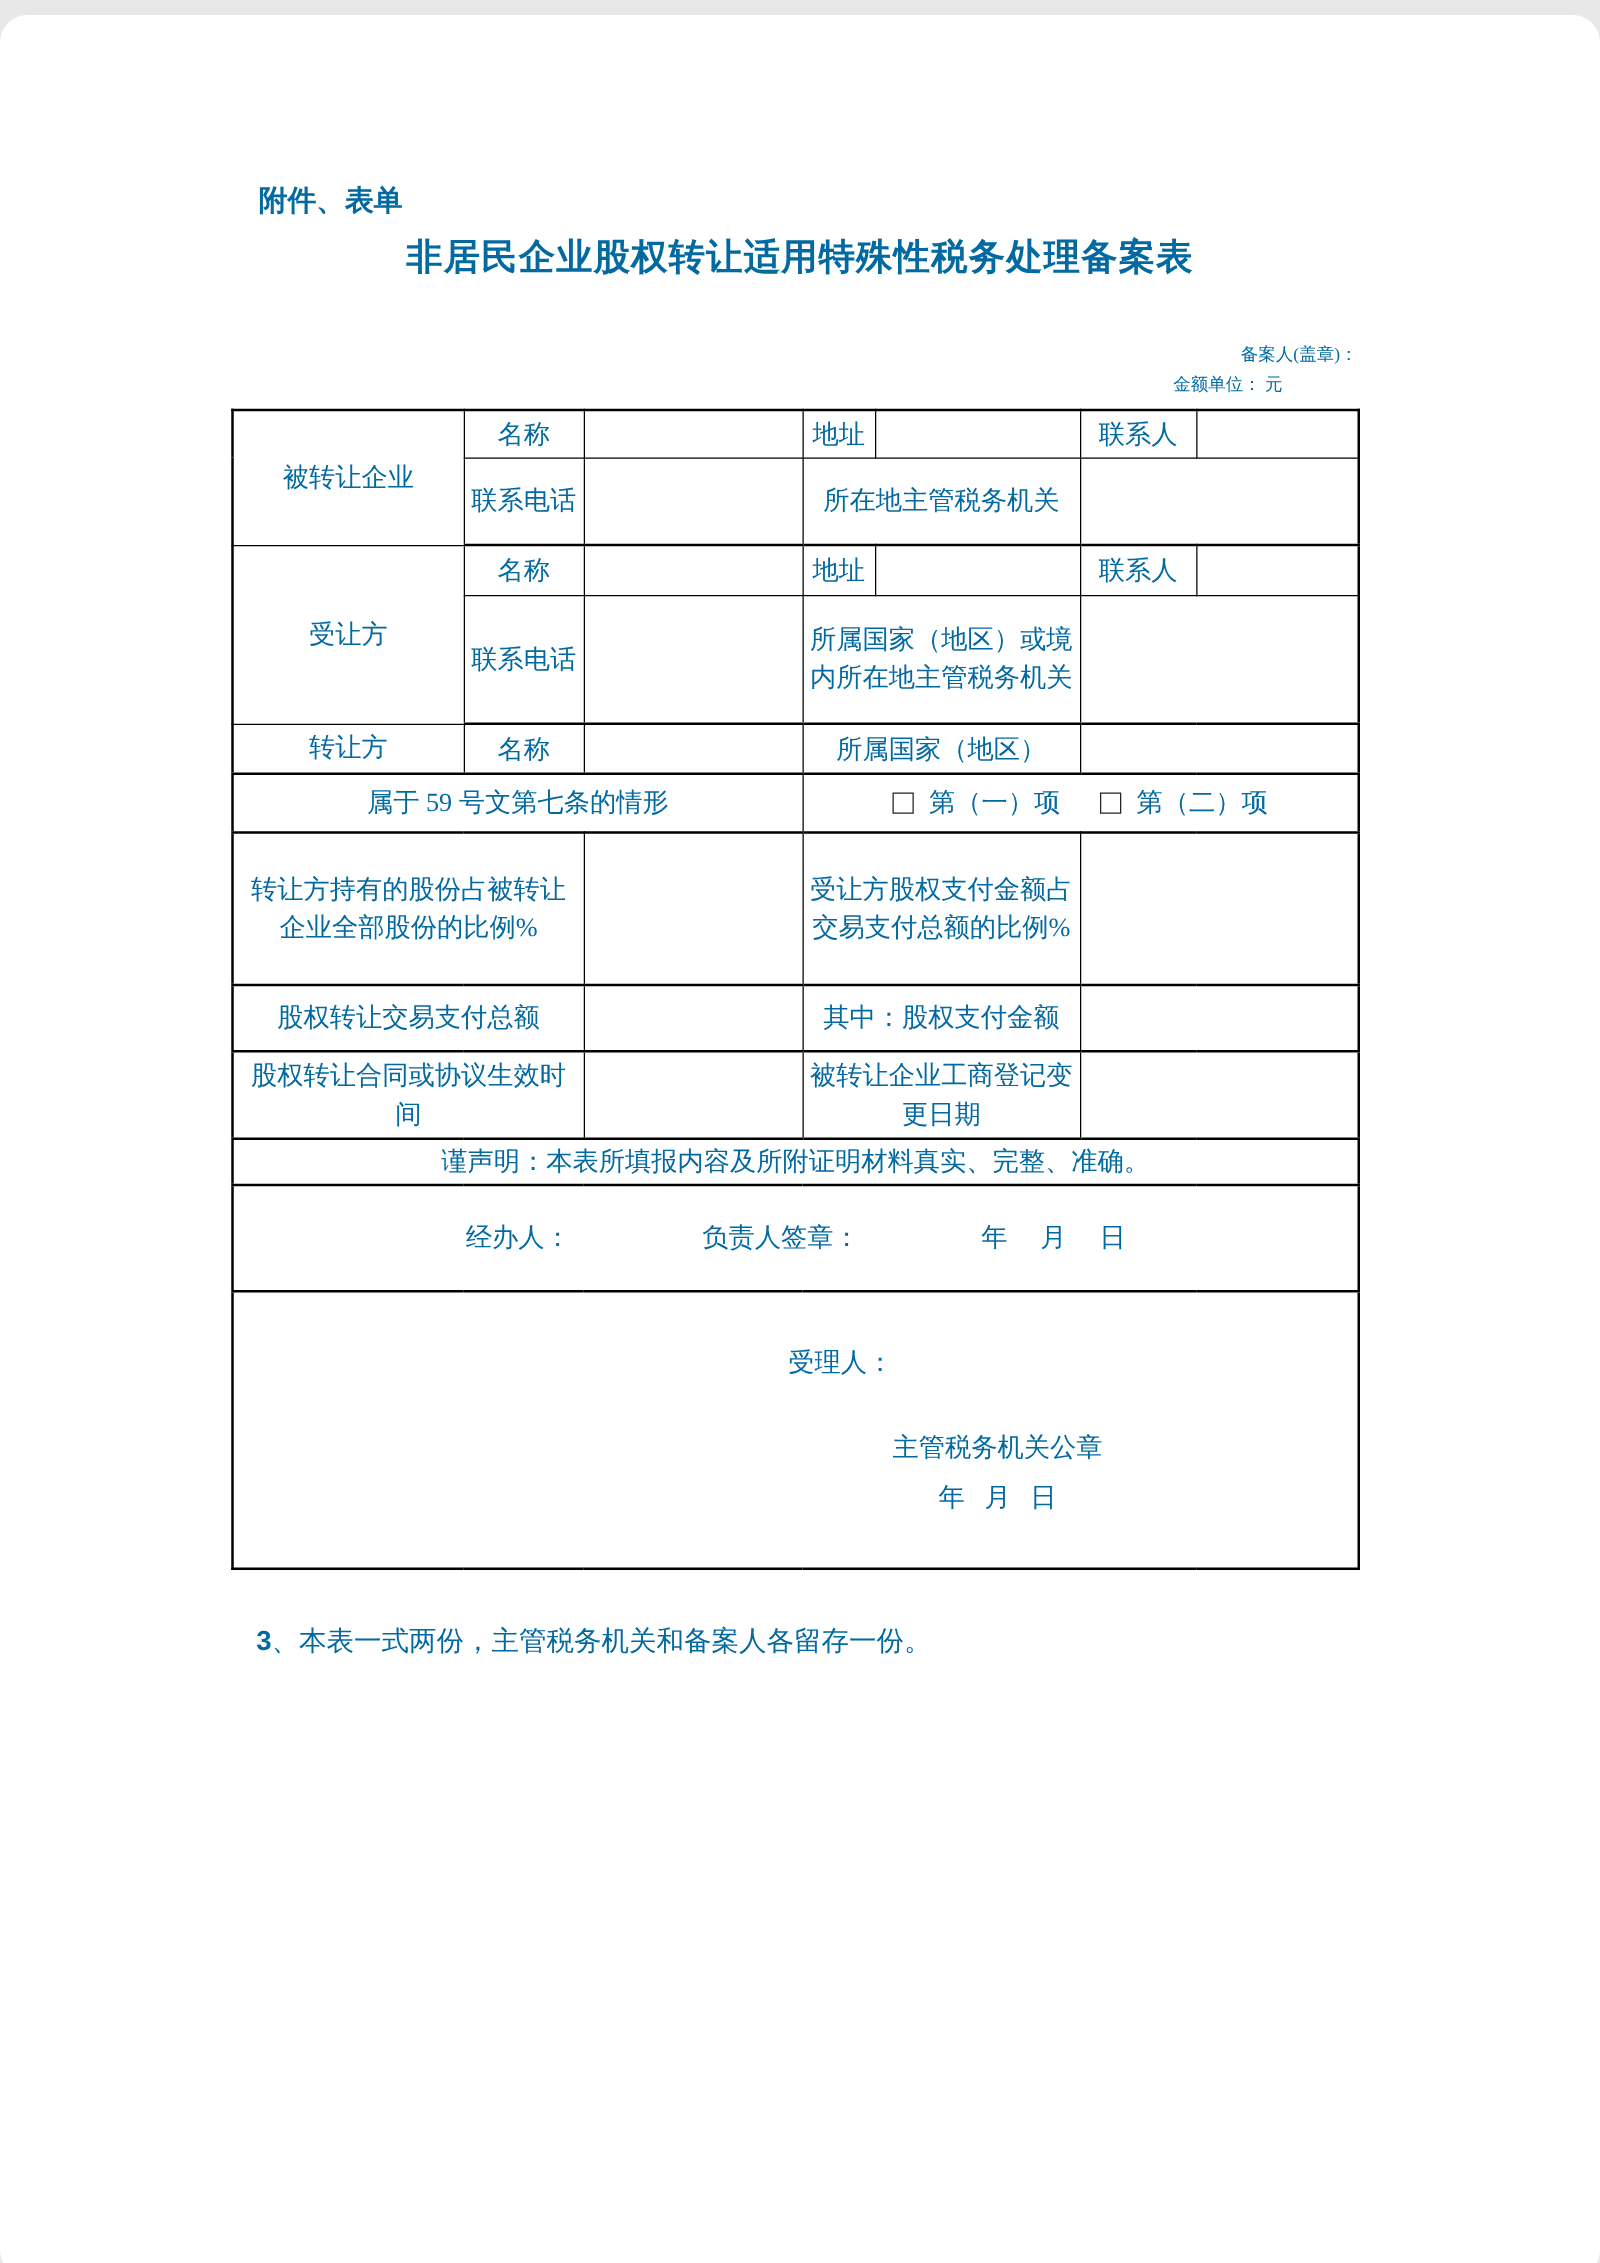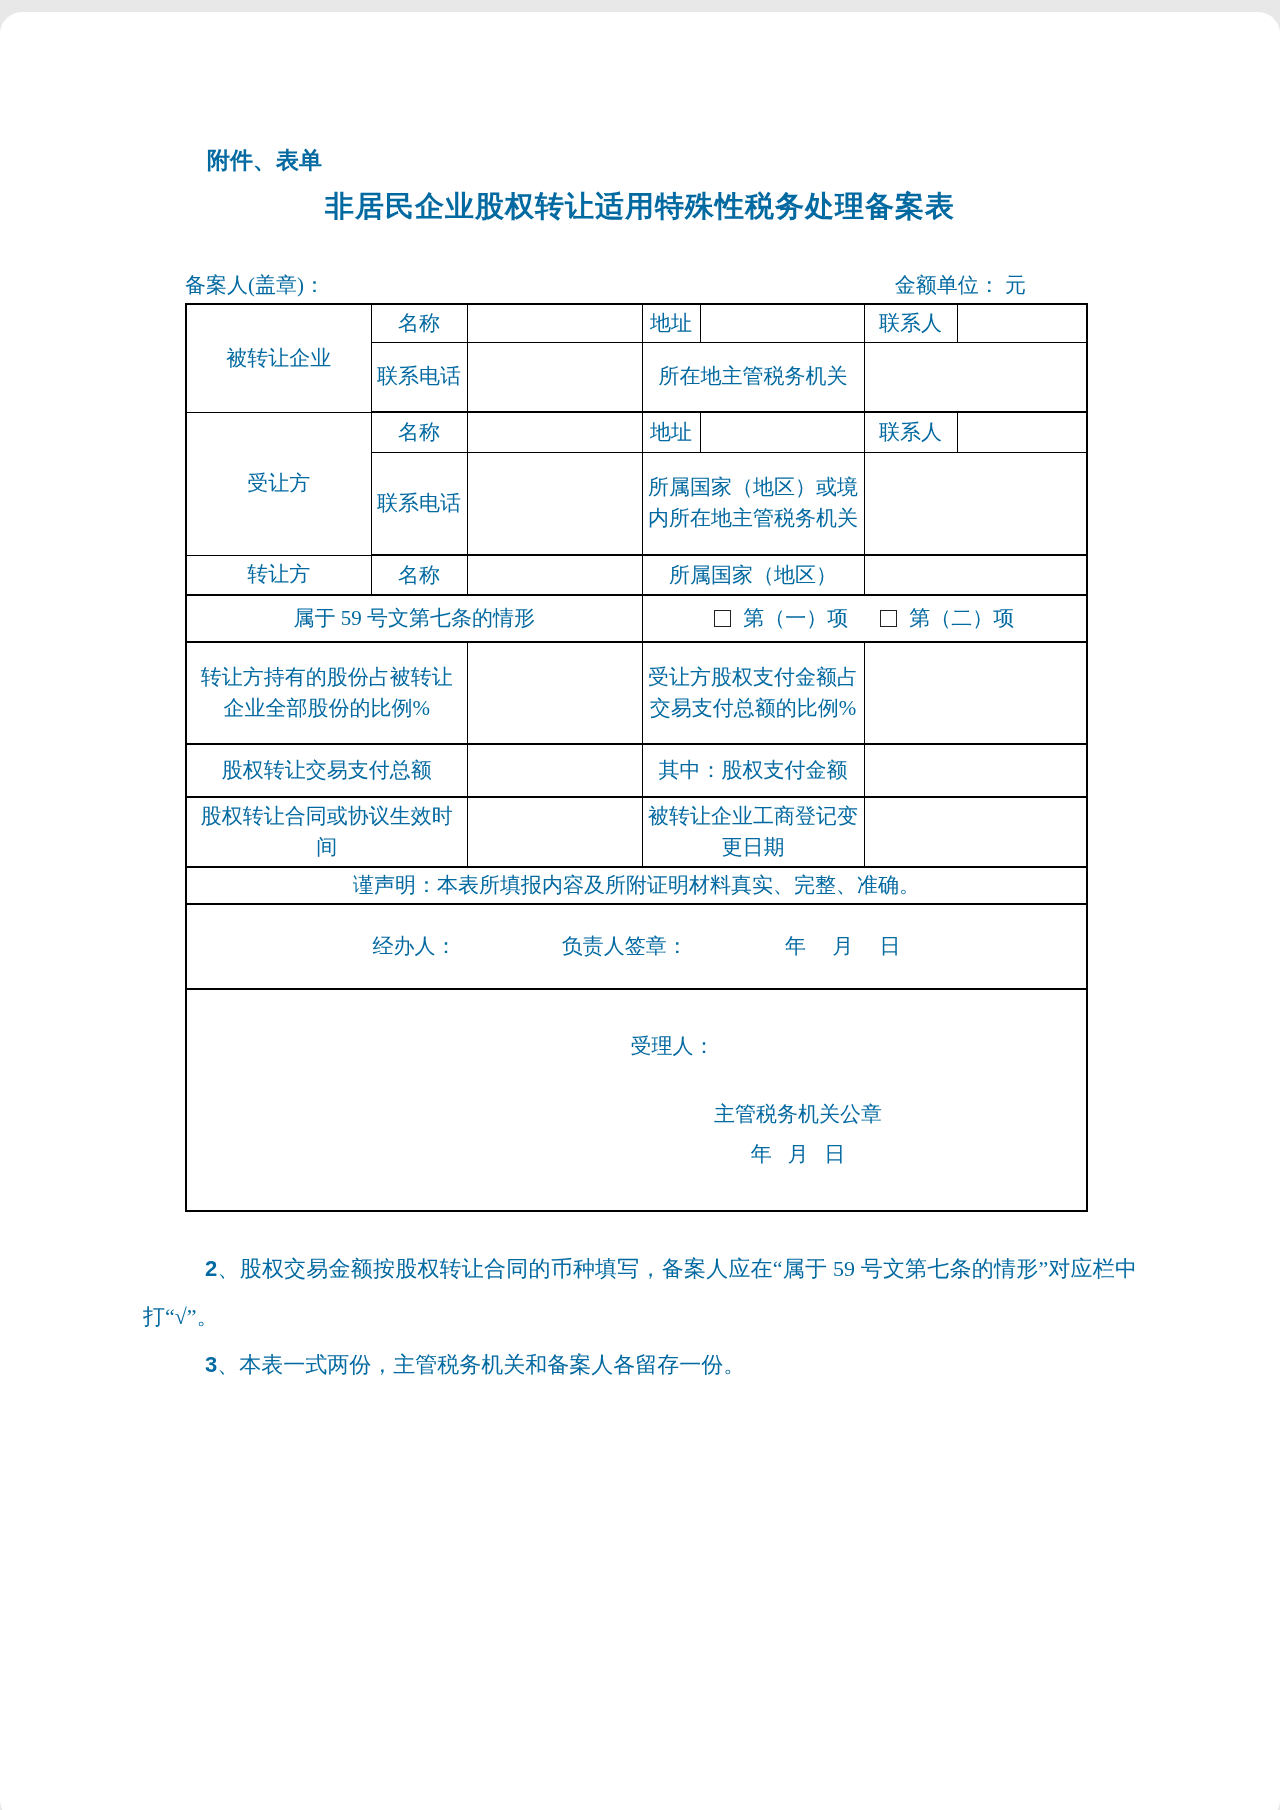--- a/index.html
+++ b/index.html
@@ -33,22 +33,23 @@
     line-height: 34px;
     letter-spacing: 1px;
   }
   .meta-row {
     margin-top: 50px;
     margin-left: 42px;
     width: 901px;
     display: flex;
     justify-content: space-between;
     align-items: flex-end;
-    font-size: 21px;
+    font-size: 14px;
     line-height: 24px;
+    flex-direction: column;
   }
   .meta-row .unit { padding-right: 60px; }
 
   table.form-table {
     margin-top: 6px;
     margin-left: 42px;
     width: 901px;
     border-collapse: collapse;
     border: 2px solid #000;
     table-layout: fixed;
@@ -62,21 +63,21 @@
     padding: 2px 4px;
     overflow: hidden;
   }
   tr.thick > td { border-bottom-width: 2px; }
   tr.r1  { height: 38px; }
   tr.r2  { height: 70px; }
   tr.r3  { height: 40px; }
   tr.r4  { height: 103px; }
   tr.r5  { height: 40px; }
   tr.r6  { height: 47px; padding-left: 48px; }
-  tr.r7  { height: 102px; }
+  tr.r7  { height: 122px; }
   tr.r8  { height: 53px; }
   tr.r9  { height: 70px; }
   tr.r10 { height: 31px; }
   tr.r11 { height: 85px; }
   tr.r12 { height: 222px; }
 
   td.cell-phone { padding: 0 14px; }
   td.ratio-label-left { padding: 0 18px; }
   td.declaration-cell {
     text-align: left;
@@ -263,18 +264,17 @@
           <div class="seal-block">
             <div class="seal-line">主管税务机关公章</div>
             <div class="seal-date">年   月   日</div>
           </div>
         </td>
       </tr>
     </tbody>
       </table>
 
     <div class="notes">
-      <p class="note"><span class="note-num">2</span><span>、股权交易金额按股权转让合同的币种填写，备案人应在“属于 59 号文第七条的情形”对应栏中打“√”。</span></p>
       <p class="note"><span class="note-num">3</span><span>、本表一式两份，主管税务机关和备案人各留存一份。</span></p>
     </div>
 
   </div>
 </div>
 
 </body></html>

